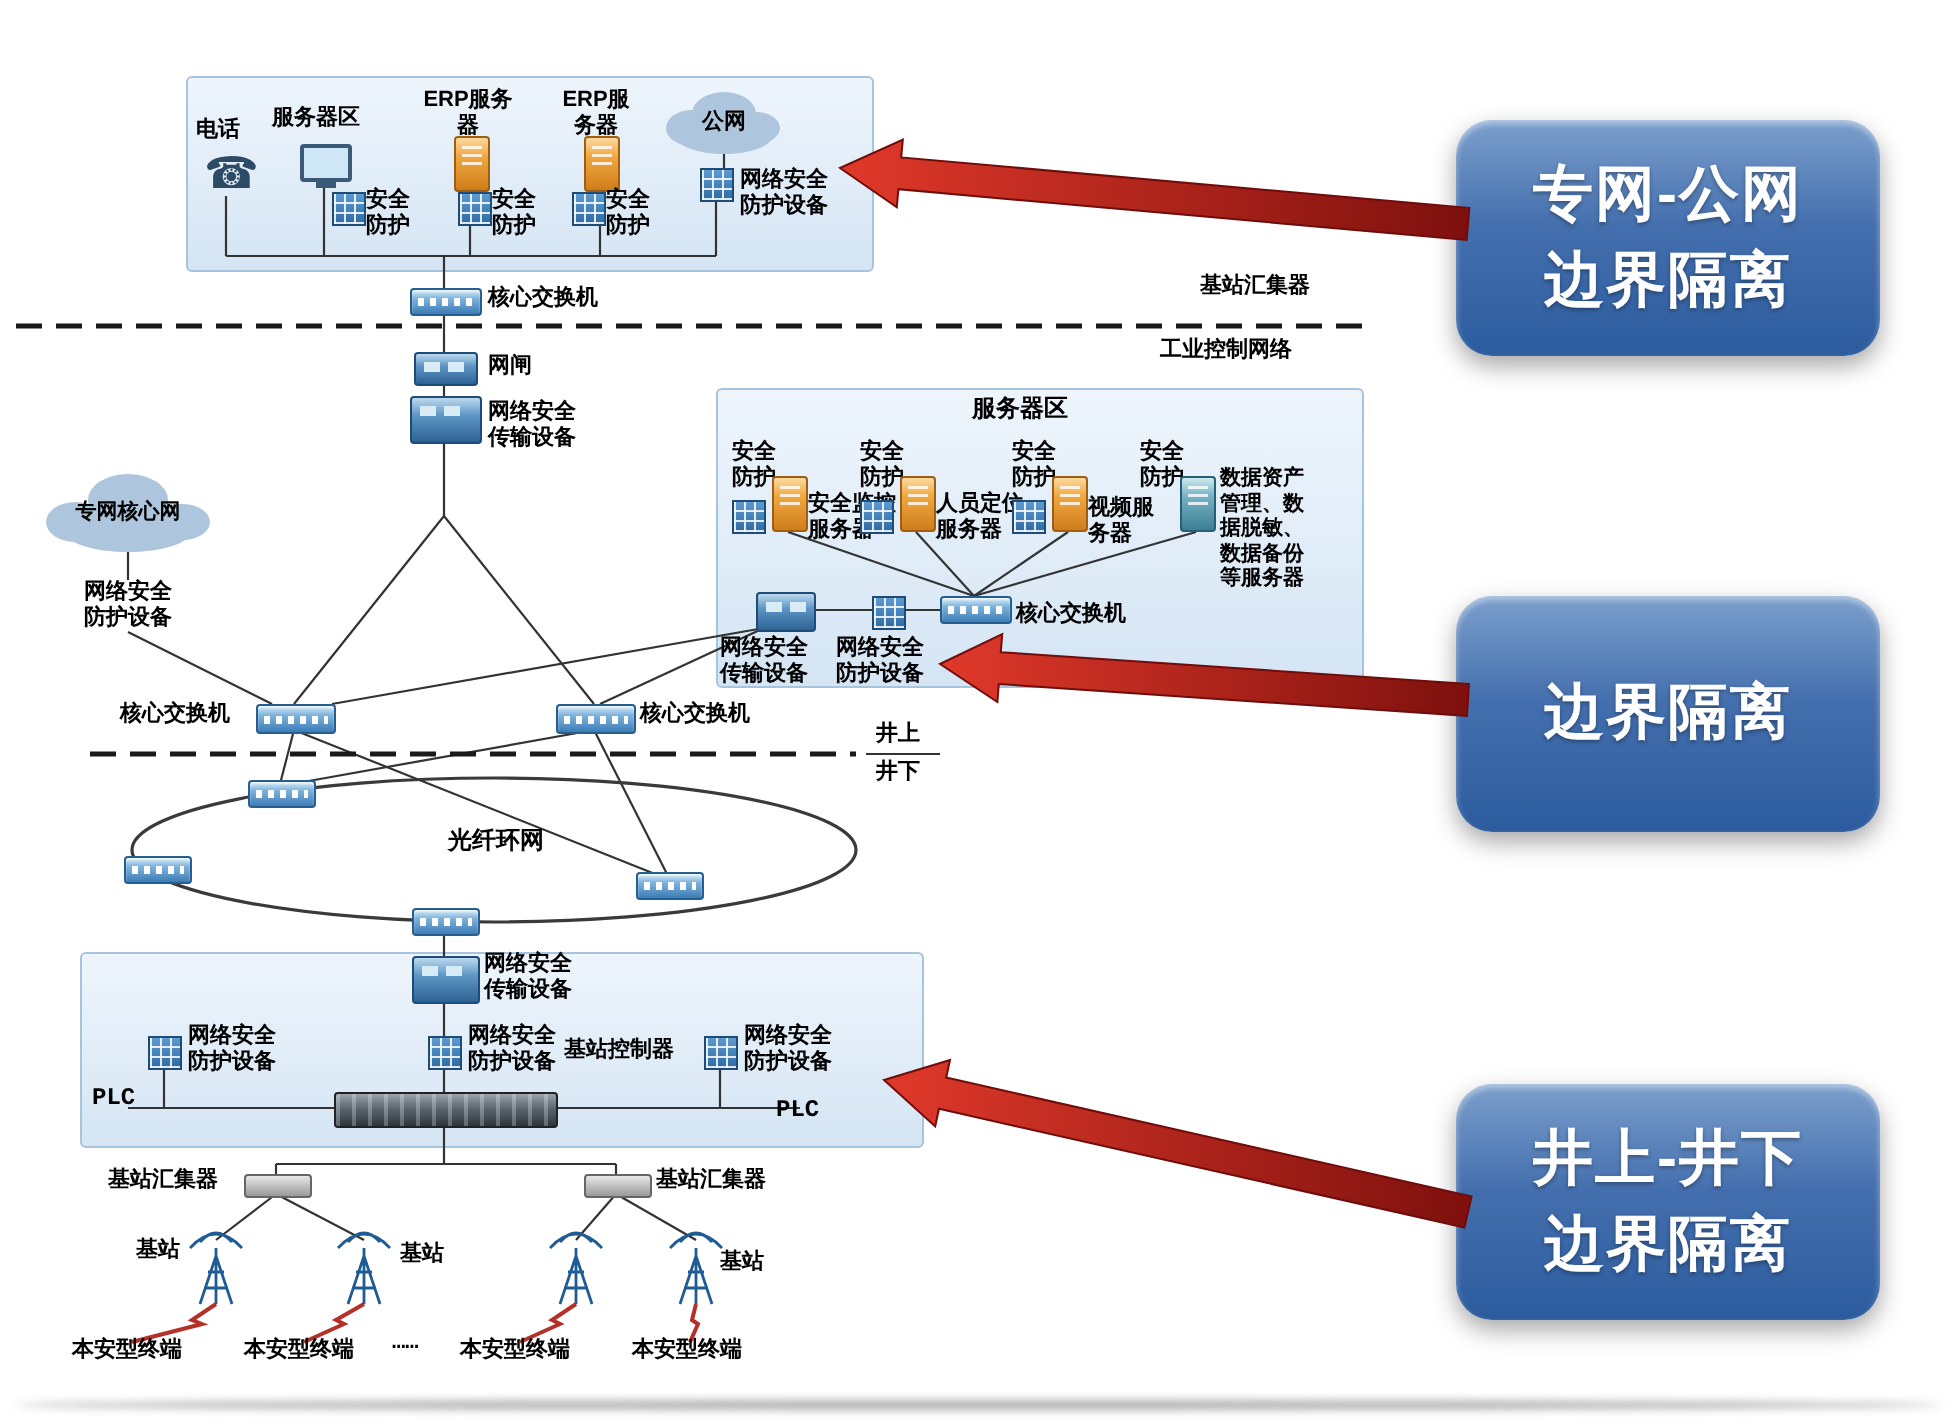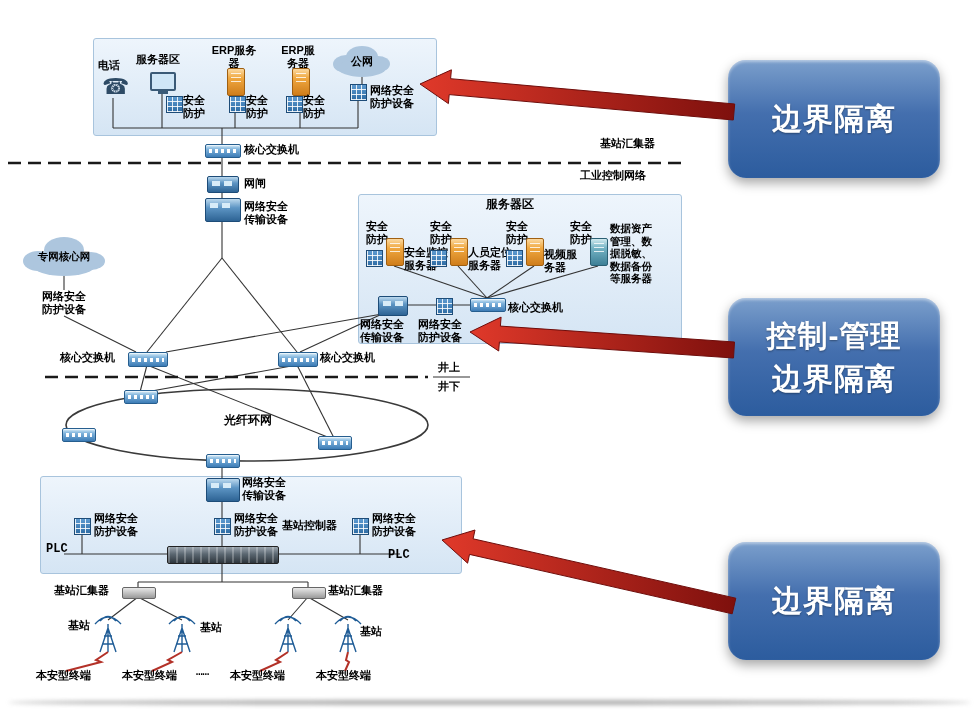--- a/index.html
+++ b/index.html
@@ -175,21 +175,21 @@
   <div class="lbl" style="left:430px;top:220px;width:24px">安全防护</div>
   <div class="ico pico" style="left:430px;top:250px"></div>
   <div class="ico server" style="left:450px;top:238px"></div>
   <div class="lbl" style="left:468px;top:246px;width:48px">人员定位服务器</div>
   <div class="lbl" style="left:506px;top:220px;width:24px">安全防护</div>
   <div class="ico pico" style="left:506px;top:250px"></div>
   <div class="ico server" style="left:526px;top:238px"></div>
   <div class="lbl" style="left:544px;top:248px;width:36px">视频服务器</div>
   <div class="lbl" style="left:570px;top:220px;width:24px">安全防护</div>
   <div class="ico server teal" style="left:590px;top:238px"></div>
-  <div class="lbl s10" style="left:610px;top:222px;width:48px">数据资产管理、数据脱敏、数据备份等服务器</div>
+  <div class="lbl s10" style="left:610px;top:233px;width:48px">数据资产管理、数据脱敏、数据备份等服务器</div>
   <div class="ico dev" style="left:378px;top:296px;width:28px;height:18px"></div>
   <div class="ico pico" style="left:436px;top:298px"></div>
   <div class="ico sw" style="left:470px;top:298px;width:34px;height:12px"></div>
   <div class="lbl" style="left:360px;top:318px;width:48px">网络安全传输设备</div>
   <div class="lbl" style="left:418px;top:318px;width:48px">网络安全防护设备</div>
   <div class="lbl nw" style="left:508px;top:302px">核心交换机</div>
 
   <div class="lbl nw" style="left:60px;top:352px">核心交换机</div>
   <div class="ico sw" style="left:128px;top:352px;width:38px;height:13px"></div>
   <div class="ico sw" style="left:278px;top:352px;width:38px;height:13px"></div>
@@ -227,27 +227,28 @@
   <div class="lbl nw" style="left:200px;top:622px">基站</div>
   <div class="lbl nw" style="left:360px;top:626px">基站</div>
 
   <div class="lbl nw" style="left:36px;top:670px">本安型终端</div>
   <div class="lbl nw" style="left:122px;top:670px">本安型终端</div>
   <div class="lbl nw" style="left:196px;top:666px">……</div>
   <div class="lbl nw" style="left:230px;top:670px">本安型终端</div>
   <div class="lbl nw" style="left:316px;top:670px">本安型终端</div>
 
   <div class="callout" style="left:728px;top:60px">
+    <div>专网-公网</div>
     <div>边界隔离</div>
   </div>
   <div class="callout" style="left:728px;top:298px">
-    <div>控制-管理</div>
     <div>边界隔离</div>
   </div>
   <div class="callout" style="left:728px;top:542px">
+    <div>井上-井下</div>
     <div>边界隔离</div>
   </div>
 
   <svg id="overlay" width="979" height="711">
     <defs>
       <linearGradient id="agrad" x1="0%" y1="0%" x2="100%" y2="0%">
         <stop offset="0%" stop-color="#e0392a"></stop>
         <stop offset="100%" stop-color="#7e100d"></stop>
       </linearGradient>
     </defs>

